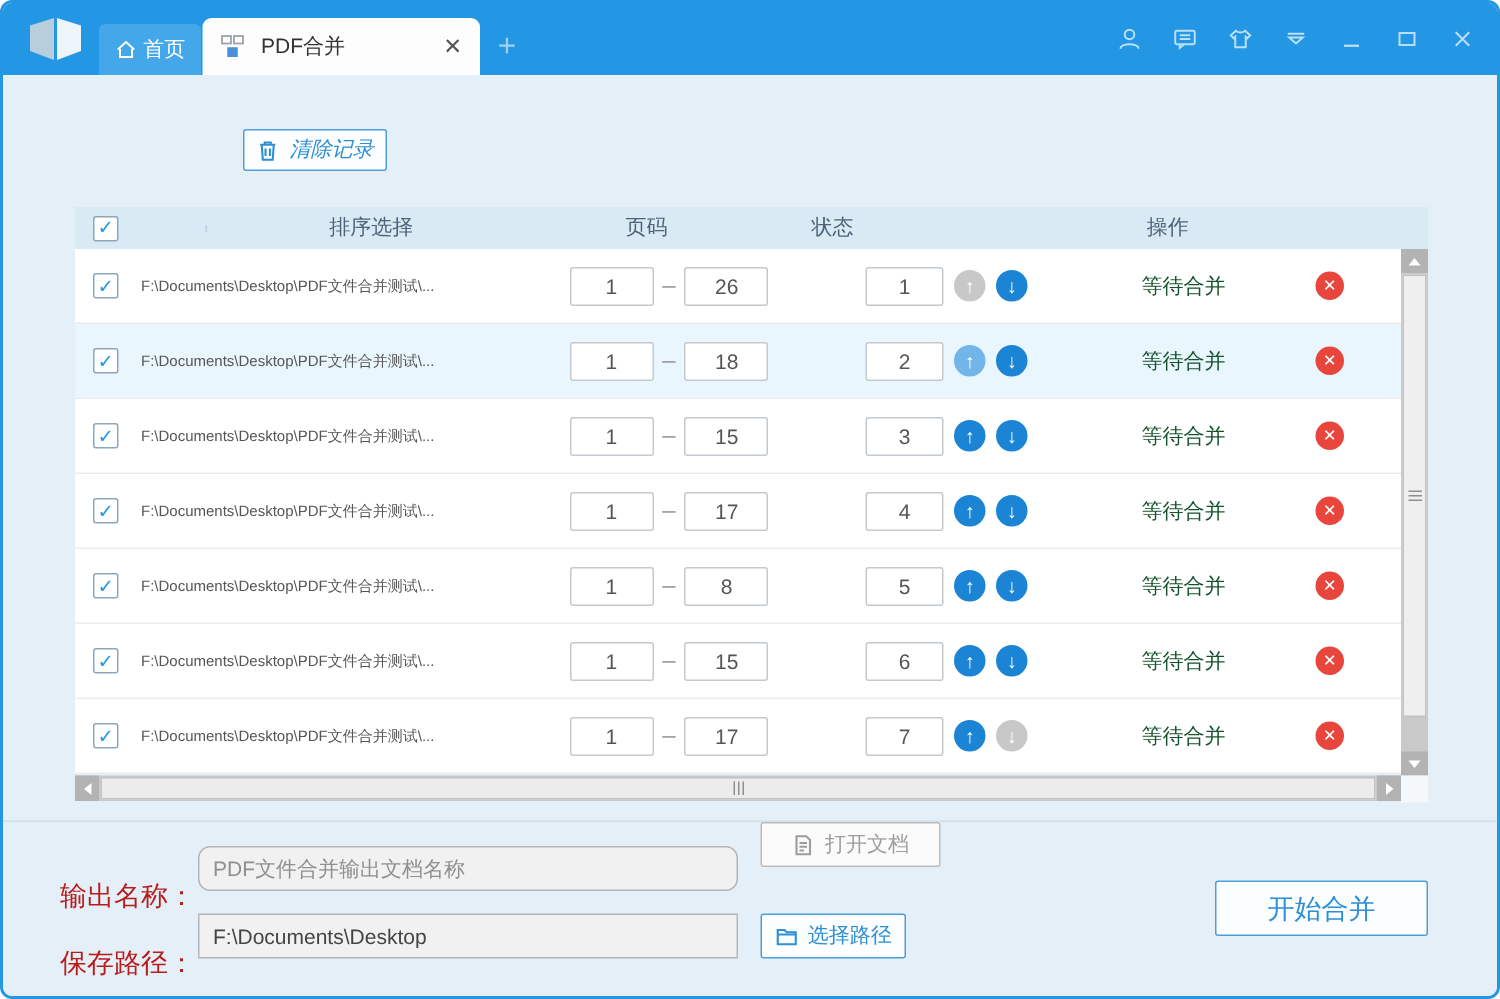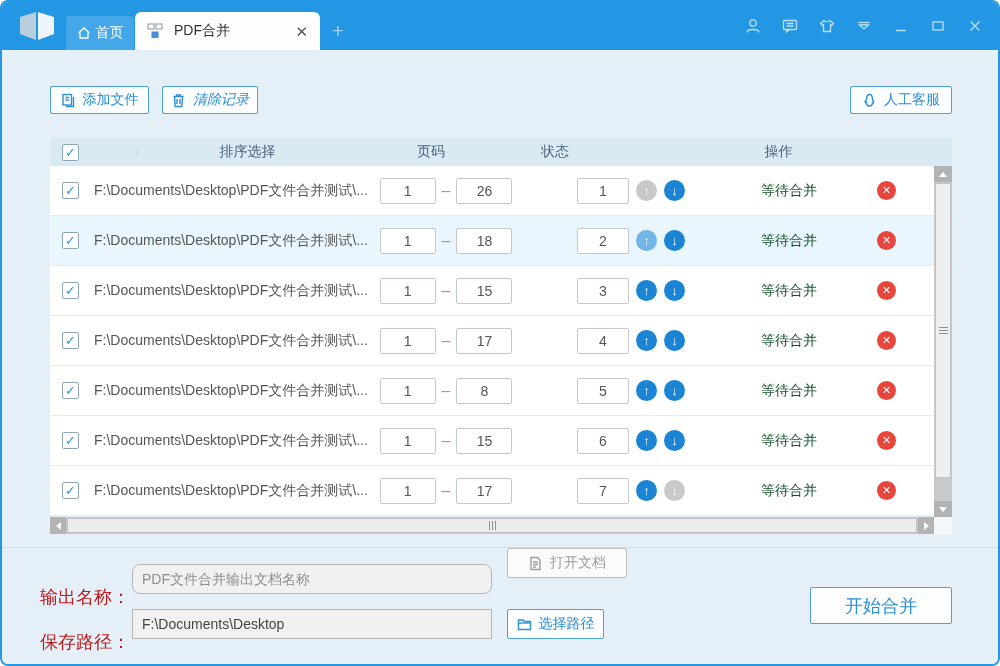--- a/index.html
+++ b/index.html
@@ -34,21 +34,21 @@
   .thead { position:relative; height:28px; background:#d9eaf5; display:flex; align-items:center; color:#4c6478; font-size:14px; }
   .th { text-align:center; position:relative; }
   .th-cb { width:88px; display:flex; align-items:center; padding-left:12px; }
   .th-name { width:234px; } .th-pages { width:148px; } .th-sort { width:219px; } .th-status { width:100px; } .th-action { flex:1; }
   .vsep { position:absolute; right:0; top:6px; bottom:6px; width:1px; background:#b9cfdf; }
 
   .tbody { position:relative; width:884px; }
   .trow { position:relative; height:50px; display:flex; align-items:center; background:#fff; border-bottom:1px solid #ebebeb; }
   .trow.hl { background:#eaf6fd; }
   .cell-cb { width:44px; padding-left:12px; }
-  .cell-name { width:278px; color:#555; font-size:14px; white-space:nowrap; overflow:hidden; }
+  .cell-name { width:278px; color:#555; font-size:10px; white-space:nowrap; overflow:hidden; }
   .cell-pages { width:148px; display:flex; align-items:center; justify-content:center; gap:6px; color:#999; }
   .cell-sort { width:219px; display:flex; align-items:center; gap:7px; padding-left:57px; }
   .cell-status { width:100px; text-align:center; color:#14532d; font-size:14px; }
   .cell-action { flex:1; display:flex; justify-content:center; }
 
   .checkbox { width:17px; height:17px; background:#fff; border:1px solid #8fa6b8; border-radius:2px; display:flex; align-items:center; justify-content:center; color:#2497e4; font-size:13px; font-weight:bold; cursor:pointer; }
   .num-input { width:56px; height:26px; border:1px solid #c3c9cd; border-radius:2px; text-align:center; color:#555; font-size:14px; background:#fff; }
   .sort-input { width:52px; }
   .circ { width:21px; height:21px; border-radius:50%; display:flex; align-items:center; justify-content:center; color:#fff; font-size:13px; font-weight:bold; cursor:pointer; line-height:1; }
   .circ.normal { background:#1b84d4; }
@@ -157,45 +157,31 @@
       <span class="tb-ic">
         <svg width="18" height="18" viewBox="0 0 18 18">
             <path d="M4.5 4.5 L13.5 13.5 M13.5 4.5 L4.5 13.5"></path>
           </svg>
       </span>
     </div>
   </div>
 
   <div class="content">
 
-    <button class="btn" id="btn-add">
-      <svg width="15" height="15" viewBox="0 0 15 15">
-          <rect x="2" y="1.5" width="8.5" height="10.5"></rect>
-          <path d="M4.5 4.5 H8 M4.5 7 H8"></path>
-          <path d="M12.5 4 V13.5 H5"></path>
-        </svg>
-      <span>添加文件</span>
-    </button>
 
     <button class="btn" id="btn-clear">
       <svg width="15" height="15" viewBox="0 0 15 15">
           <path d="M2.5 3.5 H12.5"></path>
           <path d="M5.5 3.5 V2 H9.5 V3.5"></path>
           <path d="M3.5 3.5 L4.2 13.5 H10.8 L11.5 3.5"></path>
           <path d="M6 6 V11 M9 6 V11"></path>
         </svg>
       <span>清除记录</span>
     </button>
 
-    <button class="btn" id="btn-support">
-      <svg width="15" height="15" viewBox="0 0 15 15">
-          <path d="M4.5 6.5 C4.5 3.5 5.5 1.5 7.5 1.5 C9.5 1.5 10.5 3.5 10.5 6.5 C11.5 7.5 12 9 11.5 9.5 C11 10 10.5 9.5 10.5 9.5 C10.5 11.5 9.5 13 7.5 13 C5.5 13 4.5 11.5 4.5 9.5 C4.5 9.5 4 10 3.5 9.5 C3 9 3.5 7.5 4.5 6.5 Z"></path>
-        </svg>
-      <span>人工客服</span>
-    </button>
 
     <div class="table">
       <div class="thead">
         <div class="th th-cb">
           <span class="checkbox">✓</span>
           <span class="vsep"></span>
         </div>
         <div class="th th-sort">排序选择</div>
         <div class="th th-pages">页码</div>
         <div class="th th-status">状态</div>

